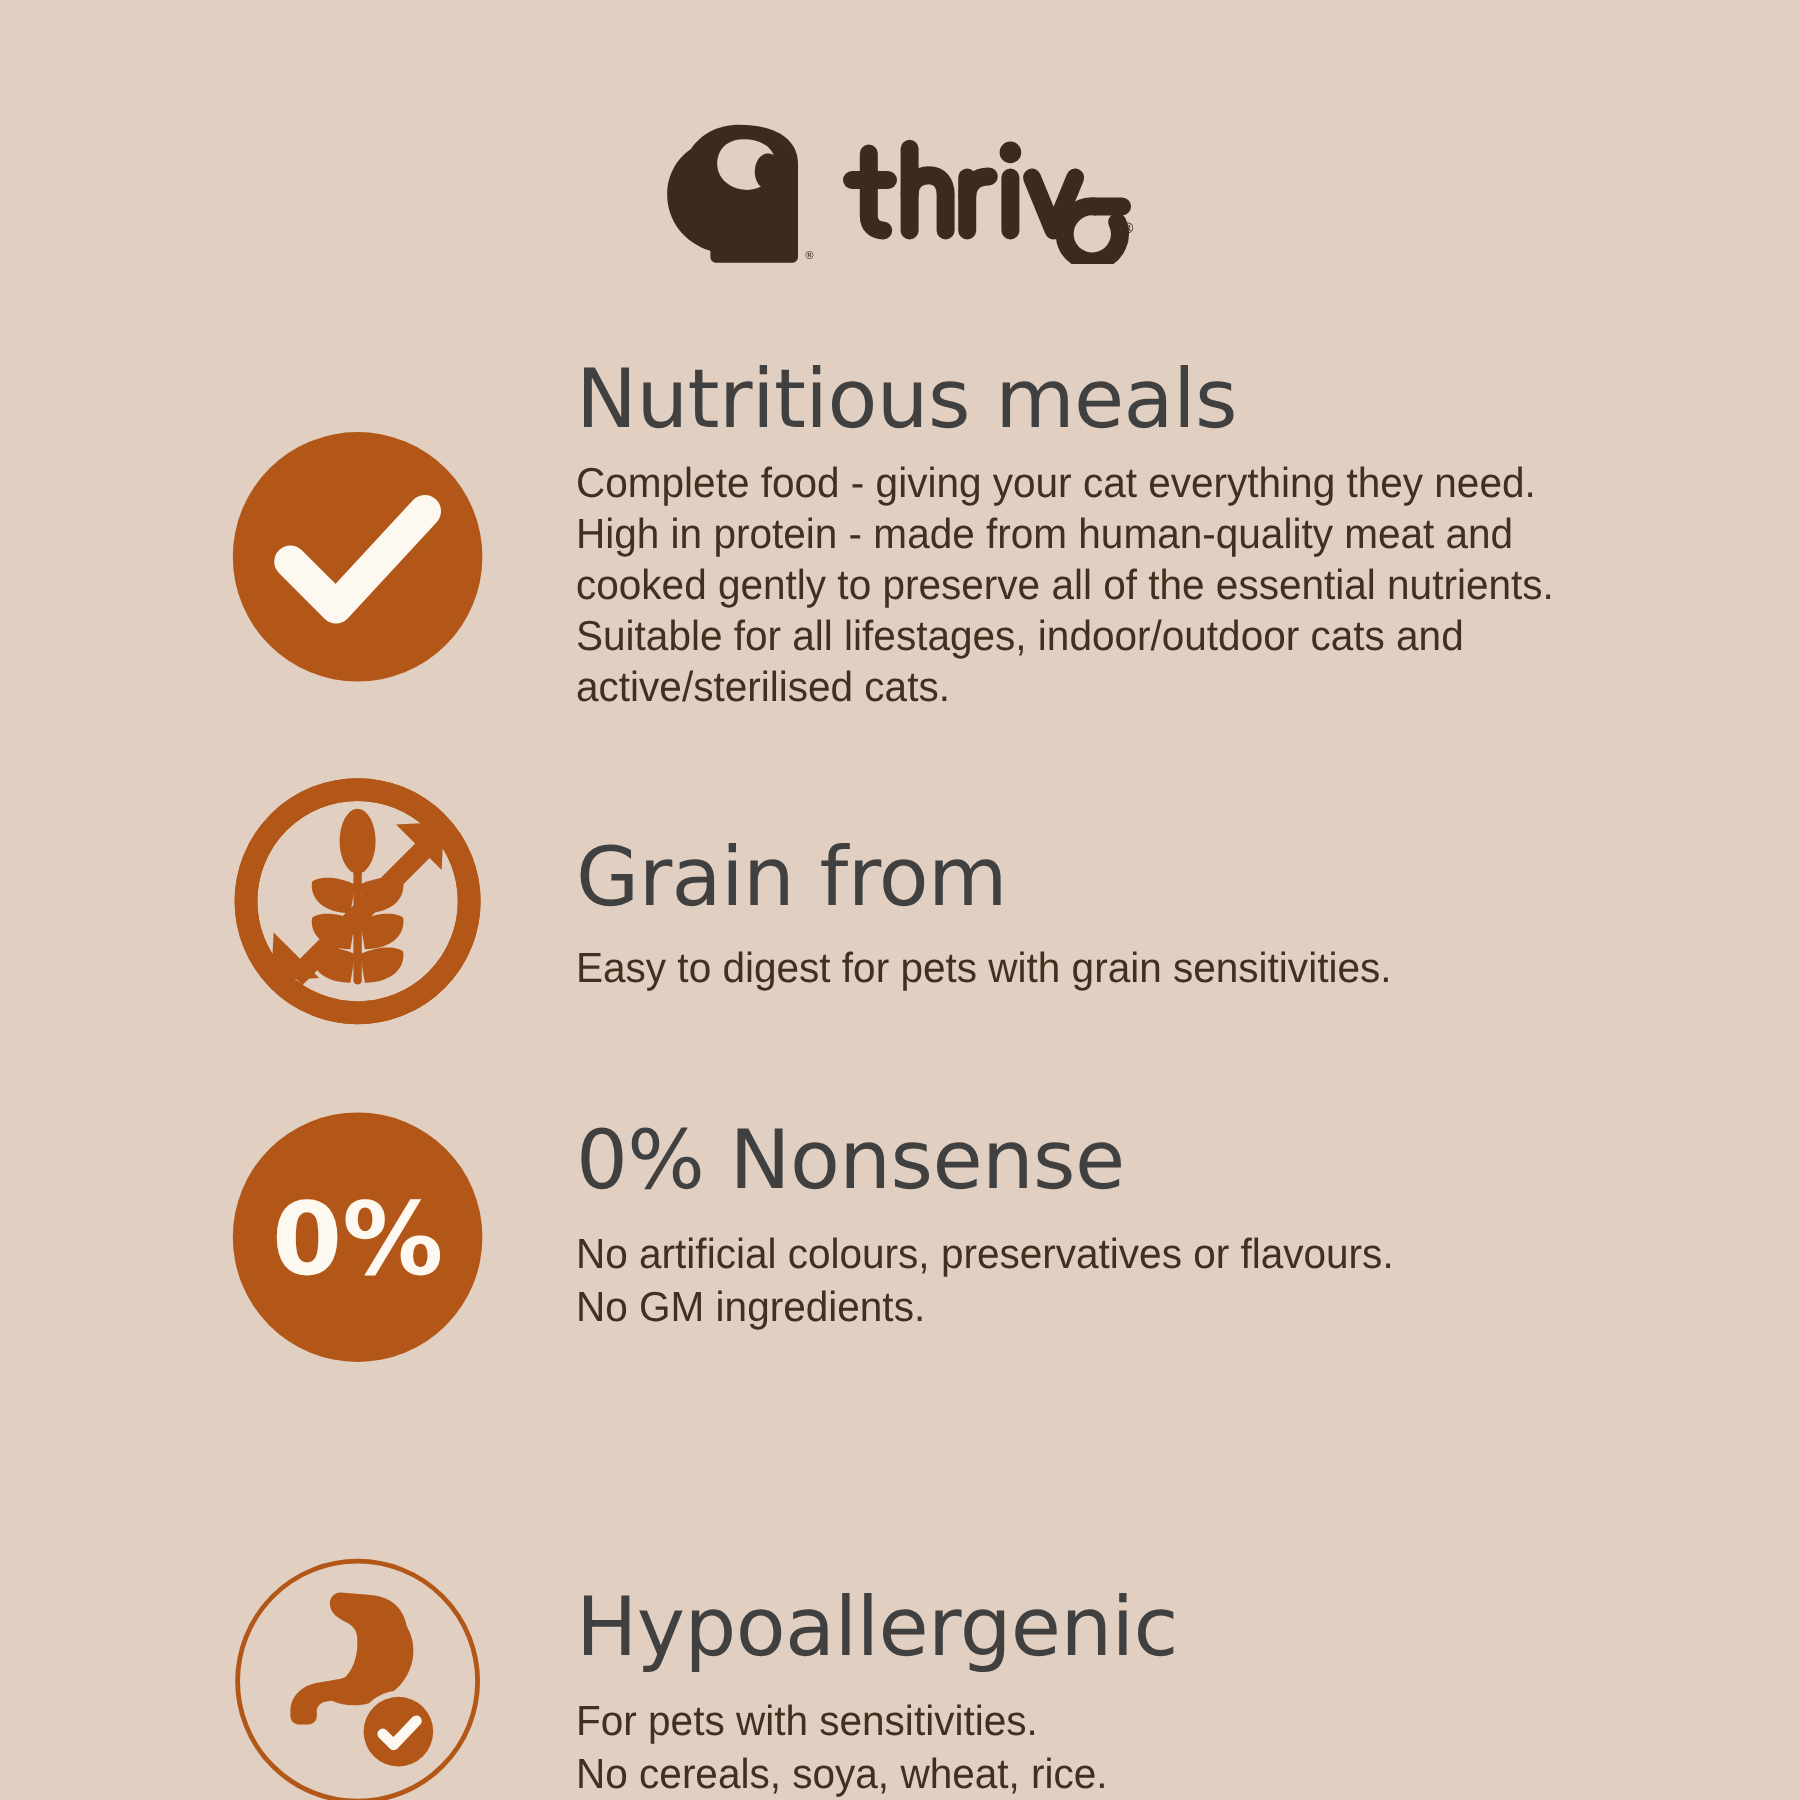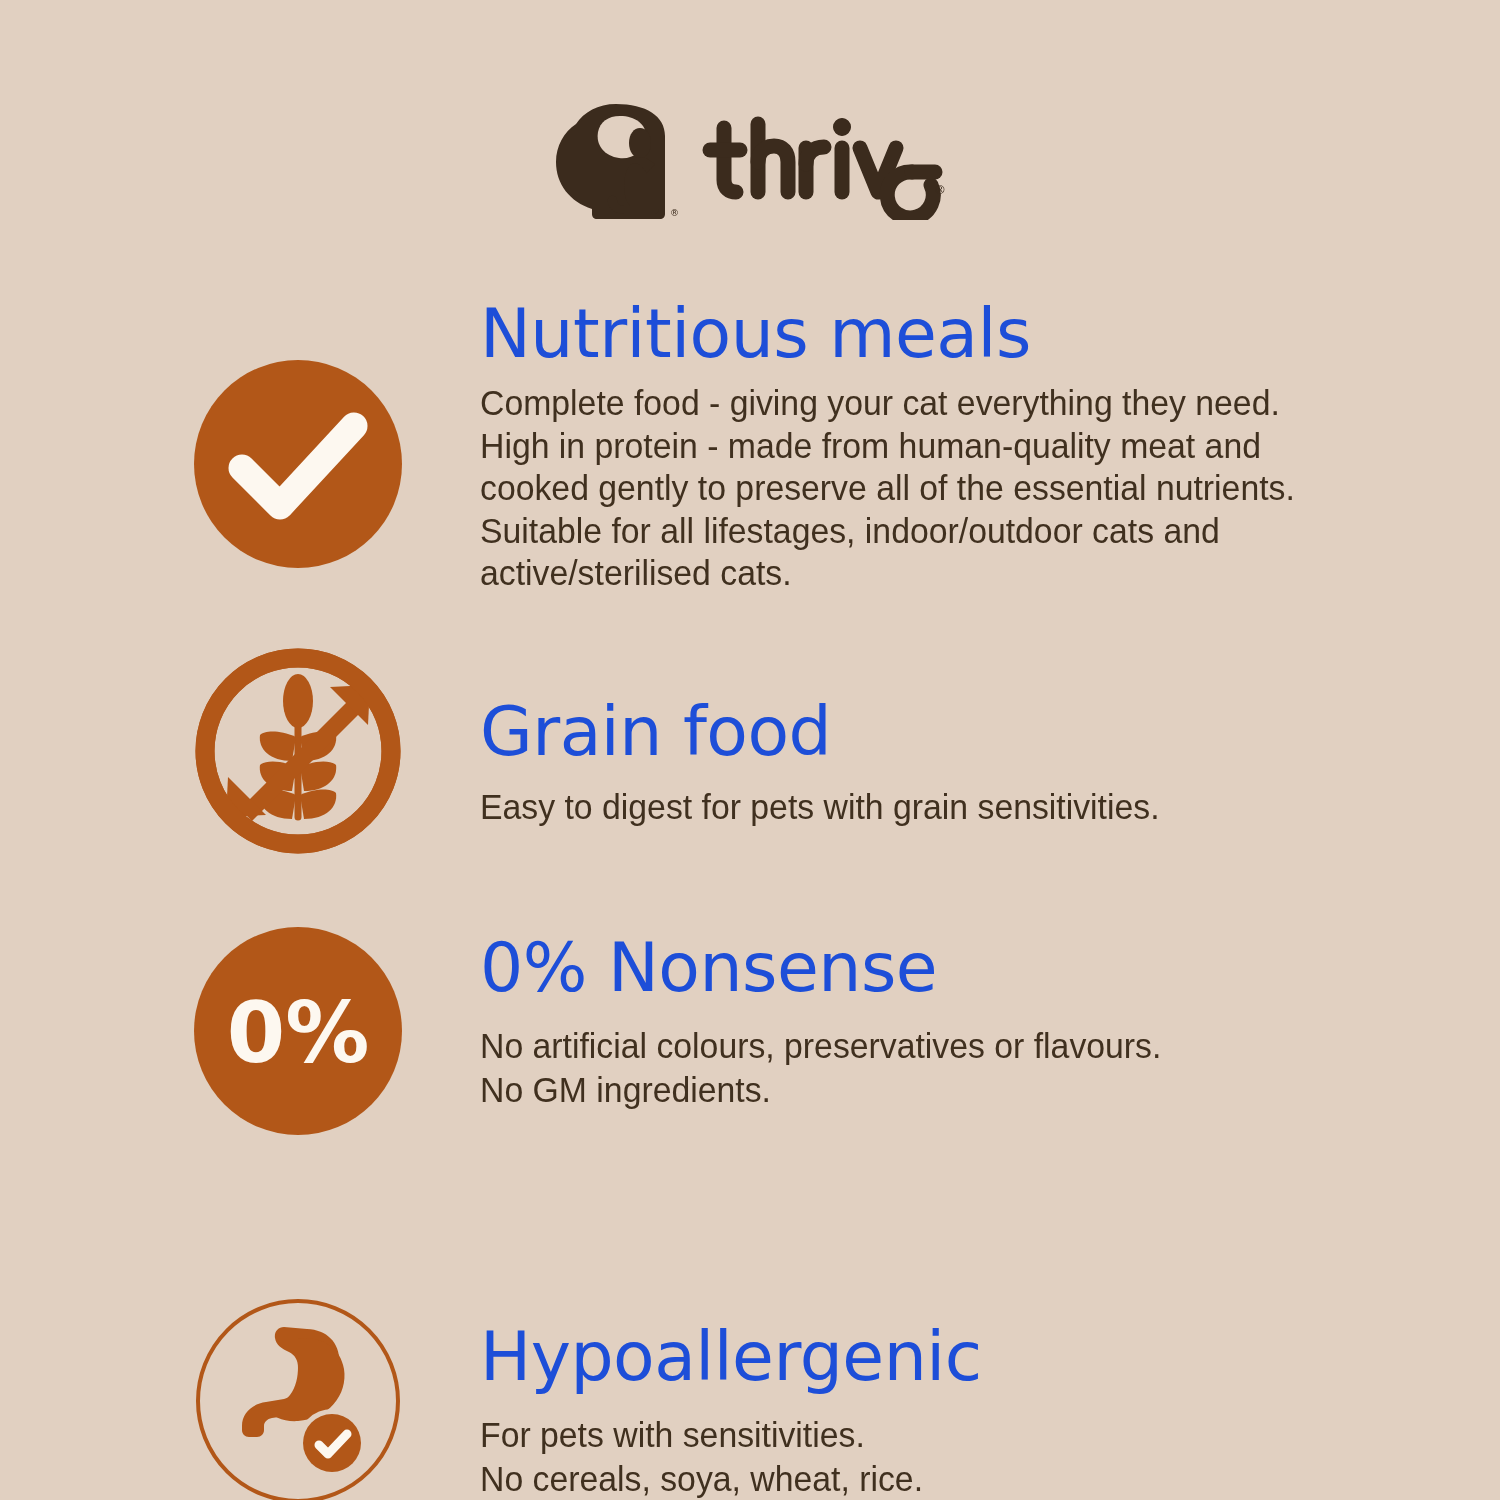--- a/index.html
+++ b/index.html
@@ -58,21 +58,21 @@
     height: 212px;
   }
   .feature-icon svg { display: block; width: 212px; height: 212px; }
 
   .feature-text {
     position: absolute;
     left: 480px;
     width: 930px;
   }
   .feature-title {
-    color: #1d4ed8;
+    color: #404040;
     font-family: "DejaVu Sans", sans-serif;
     font-weight: 400;
     letter-spacing: -0.5px;
     margin: 0;
     padding: 0;
     line-height: 1.0;
   }
   .feature-desc {
     color: #40301f;
     font-family: "Liberation Sans", sans-serif;
@@ -273,21 +273,21 @@
 
           <path d="M138 42 L178 40 L176 80 L160 64 Z"></path>
 
           <path d="M74 170 L34 172 L36 132 L52 148 Z"></path>
         </g>
 
         <circle cx="106" cy="106" r="93" fill="none" stroke="#b25718" stroke-width="19"></circle>
       </svg>
     </div>
     <div class="feature-text">
-      <h2 class="feature-title">Grain food</h2>
+      <h2 class="feature-title">Grain from</h2>
       <p class="feature-desc">Easy to digest for pets with grain sensitivities.</p>
     </div>
   </section>
 
   <section class="feature" id="row-nonsense">
     <div class="feature-icon">
       <svg viewBox="0 0 212 212" xmlns="http://www.w3.org/2000/svg">
         <circle cx="106" cy="106" r="104" fill="#b25718"></circle>
         <text class="pct-text" x="106" y="137" text-anchor="middle">0%</text>
       </svg>

